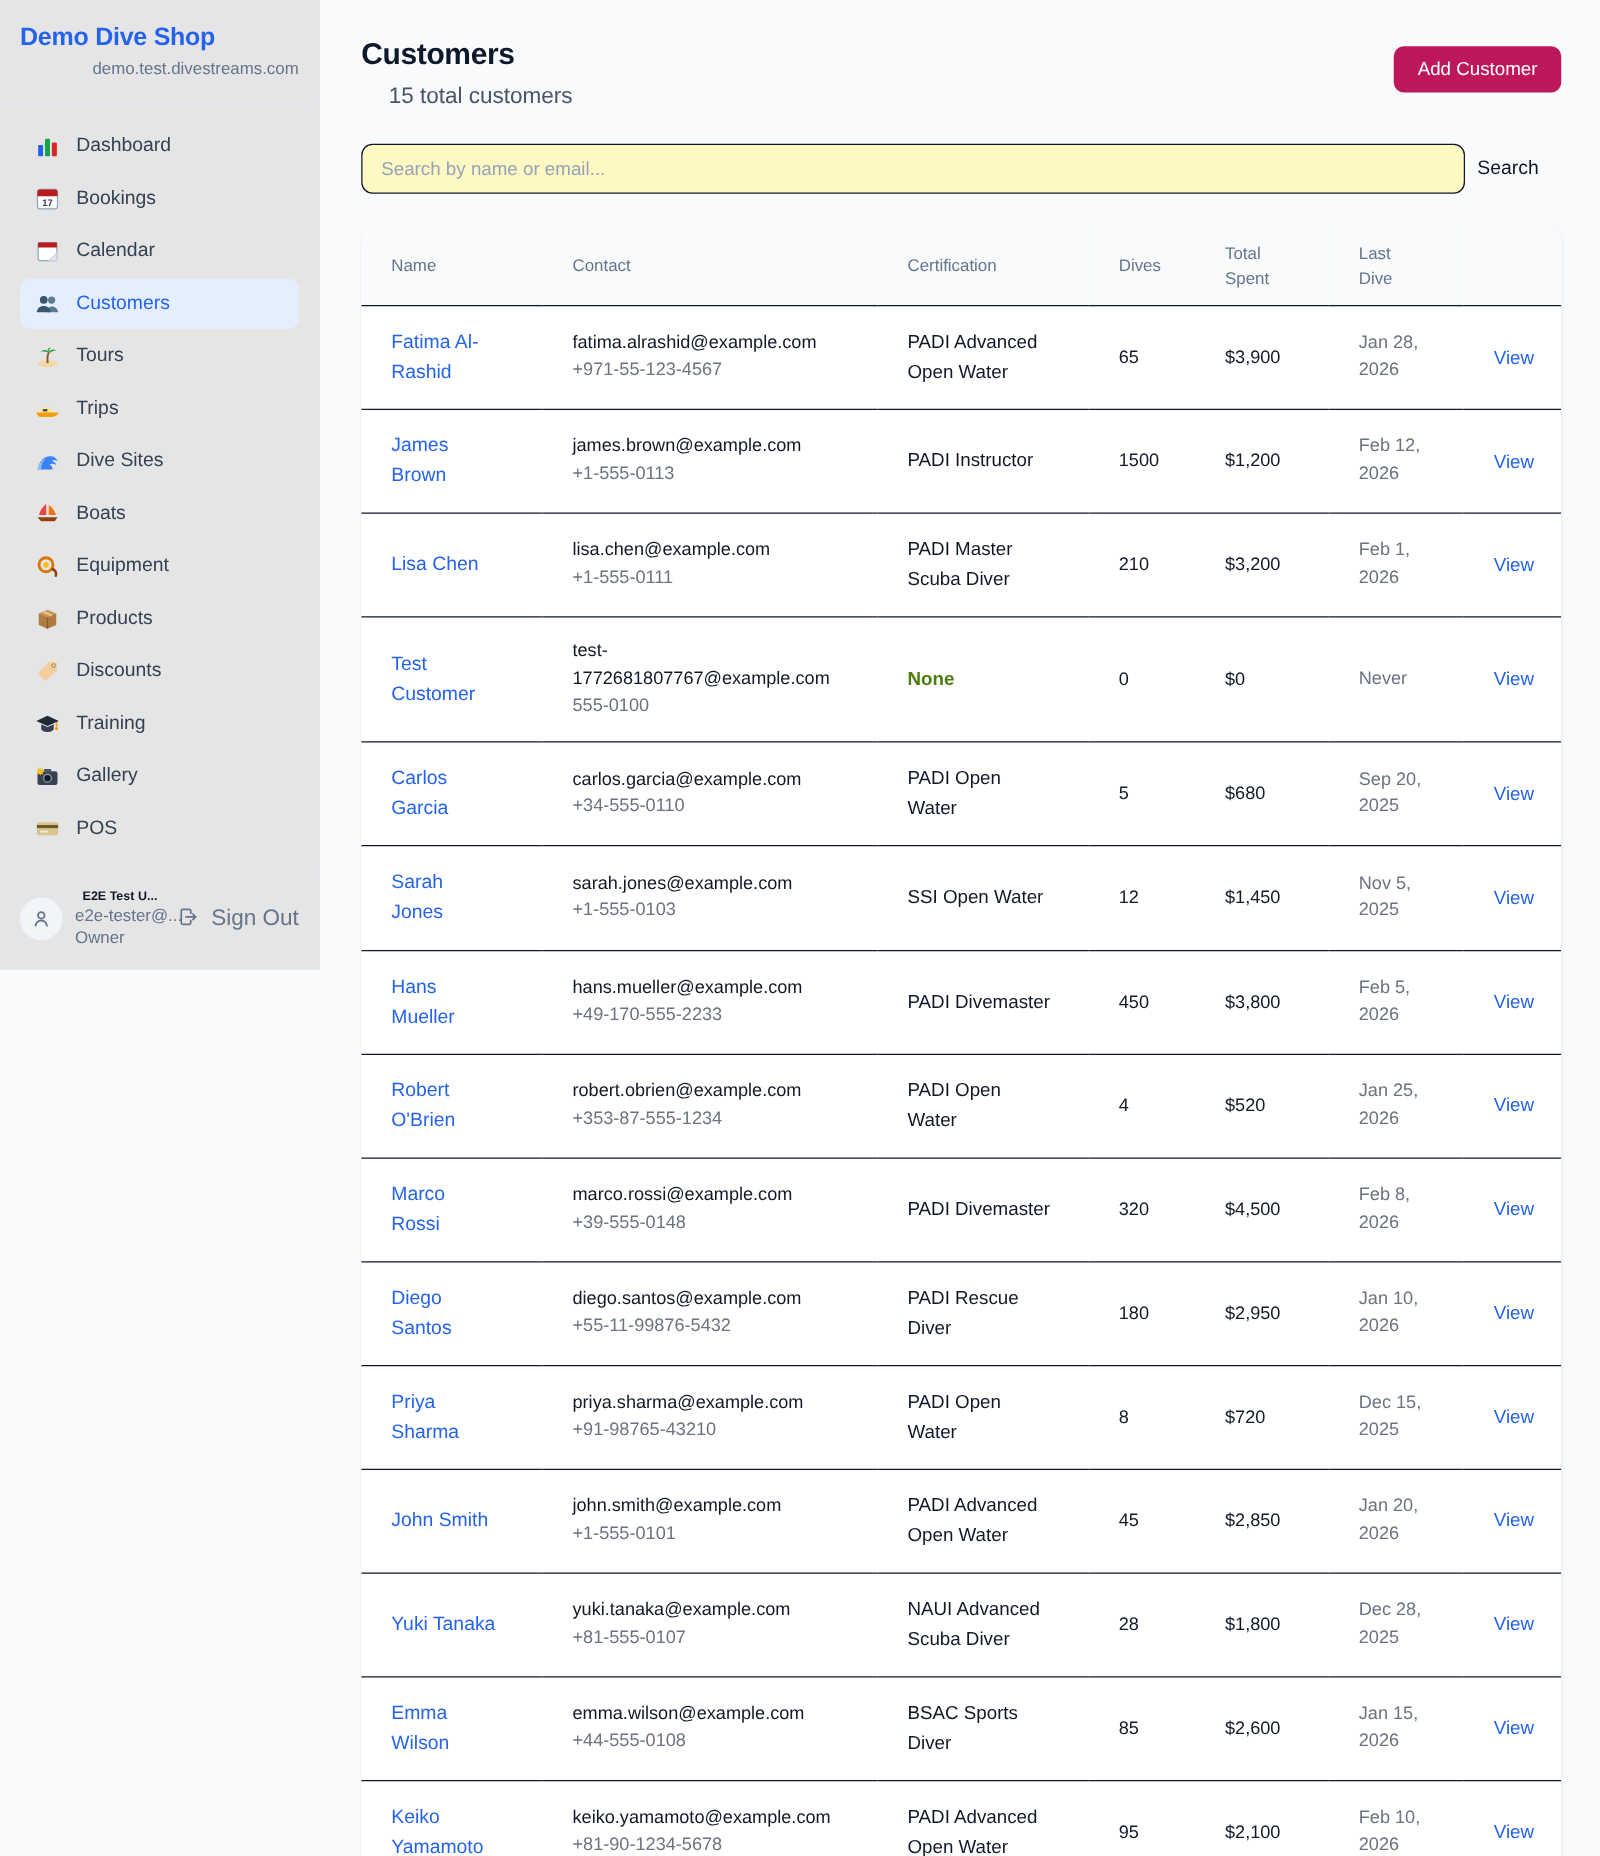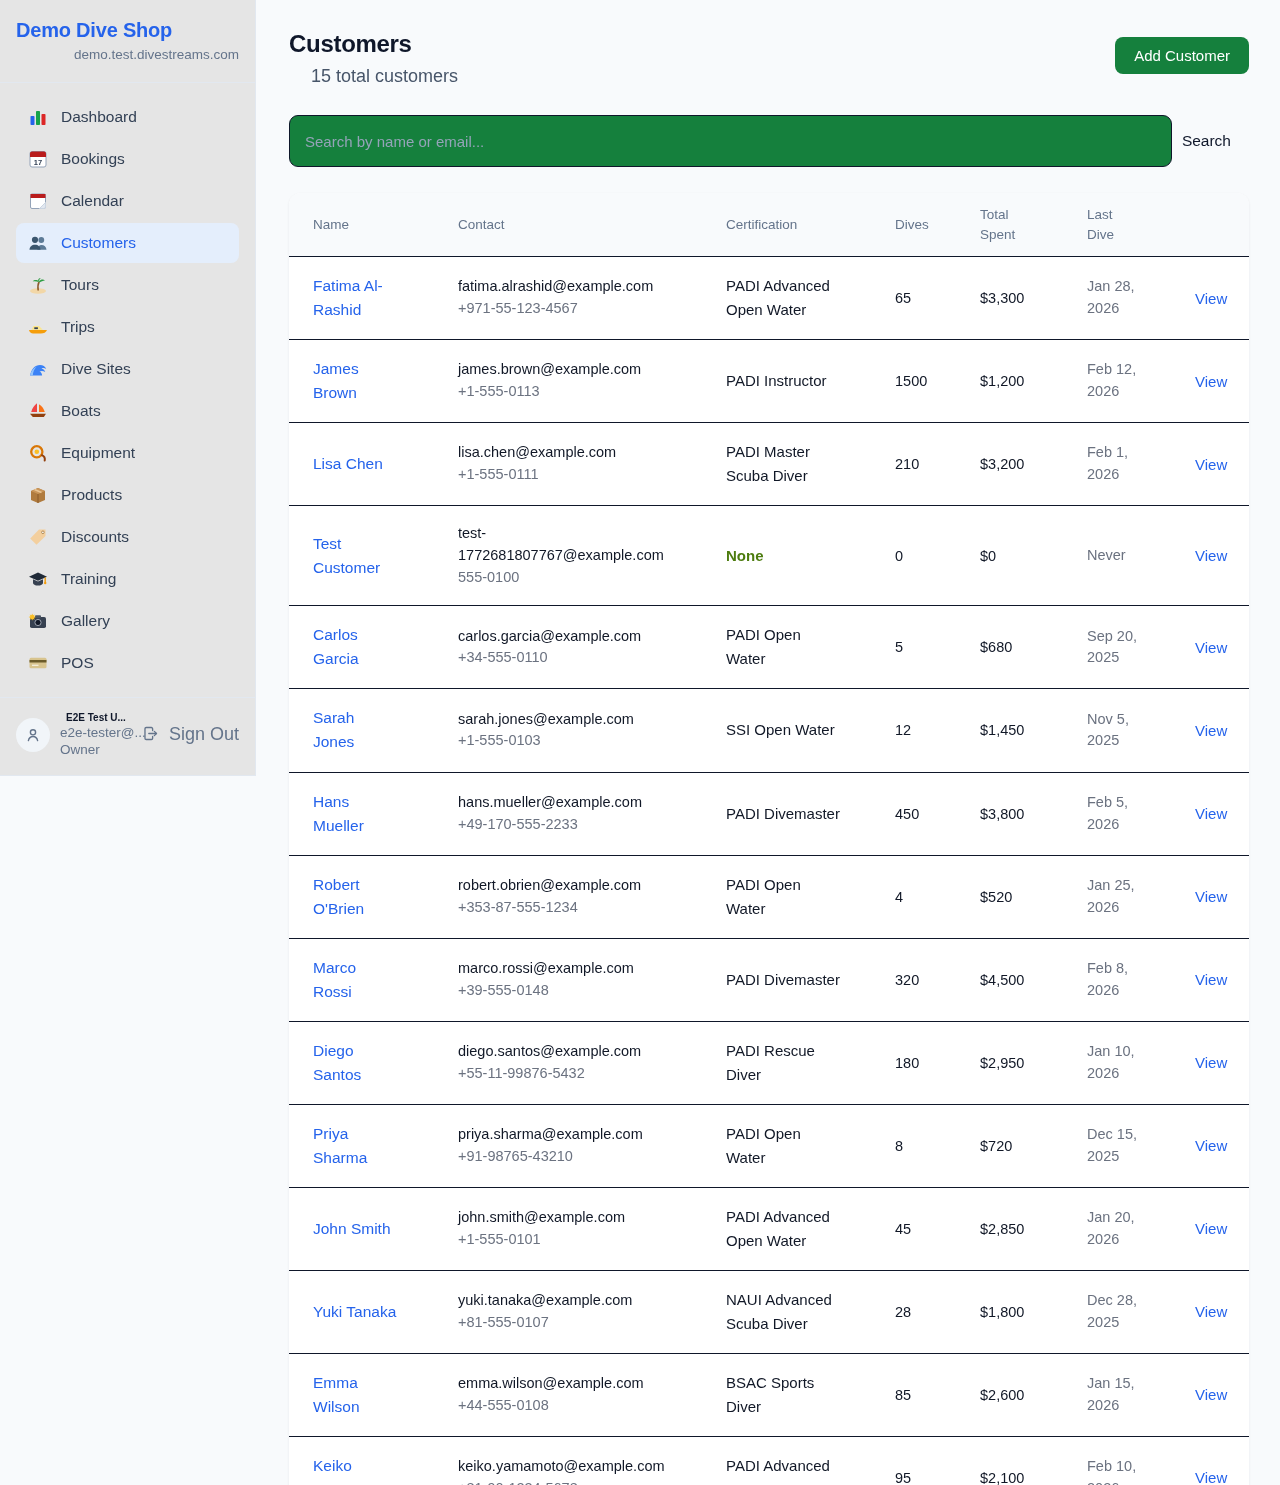--- a/index.html
+++ b/index.html
@@ -40,29 +40,29 @@
     margin-left:auto; display:flex; align-items:center; gap:7px;
     color:#64748b; font-size:18px; cursor:pointer; white-space:nowrap;
   }
   .signout svg { width:17px; height:17px; }
   
   .main { flex:1; padding:30px 31px 0 33px; min-width:0; }
   .page-header { display:flex; align-items:flex-start; justify-content:space-between; }
   .page-title { font-size:24px; font-weight:bold; color:#0f172a; letter-spacing:-.3px; }
   .page-subtitle { font-size:18px; color:#475569; margin-top:8px;margin-left:22px; }
   .btn-primary {
-    margin-top:7px; background:#15803d; color:#fff; border:none; border-radius:8px;
+    margin-top:7px; background:#be185d; color:#fff; border:none; border-radius:8px;
     font-size:15px; font-weight:500; padding:0 19px; height:37px; cursor:pointer;
     font-family:inherit;
     margin-left:13px;
   }
   .search-row { display:flex; align-items:center; margin-top:28px; }
   .search-input {
-    flex:1; height:52px; border:1px solid #0f172a; border-radius:9px;
-    padding:0 15px; font-size:15px; font-family:inherit; color:#0f172a; background:#15803d;
+    flex:1; height:40px; border:1px solid #0f172a; border-radius:9px;
+    padding:0 15px; font-size:15px; font-family:inherit; color:#0f172a; background:#fef9c3;
     outline:none;
   }
   .search-input::placeholder { color:#94a3b8; }
   .search-btn {
     background:none; border:none; font-size:15.5px; color:#0f172a; cursor:pointer;
     margin-left:10px; margin-right:18px; font-family:inherit;
   }
   
   .table-card {
     margin-top:26px; background:#fff; border-radius:12px; overflow:hidden;
@@ -307,21 +307,21 @@
           <tr>
             <td><a class="name-link">Fatima Al-Rashid</a></td>
             <td>
               <div class="email">fatima.alrashid@example.com</div>
               <div class="phone">+971-55-123-4567</div>
             </td>
             <td>
               <div class="cert">PADI Advanced Open Water</div>
             </td>
             <td class="dives">65</td>
-            <td class="spent">$3,300</td>
+            <td class="spent">$3,900</td>
             <td>
               <div class="last-dive">Jan 28, 2026</div>
             </td>
             <td><a class="view-link">View</a></td>
           </tr>
           <tr>
             <td><a class="name-link">James Brown</a></td>
             <td>
               <div class="email">james.brown@example.com</div>
               <div class="phone">+1-555-0113</div>

